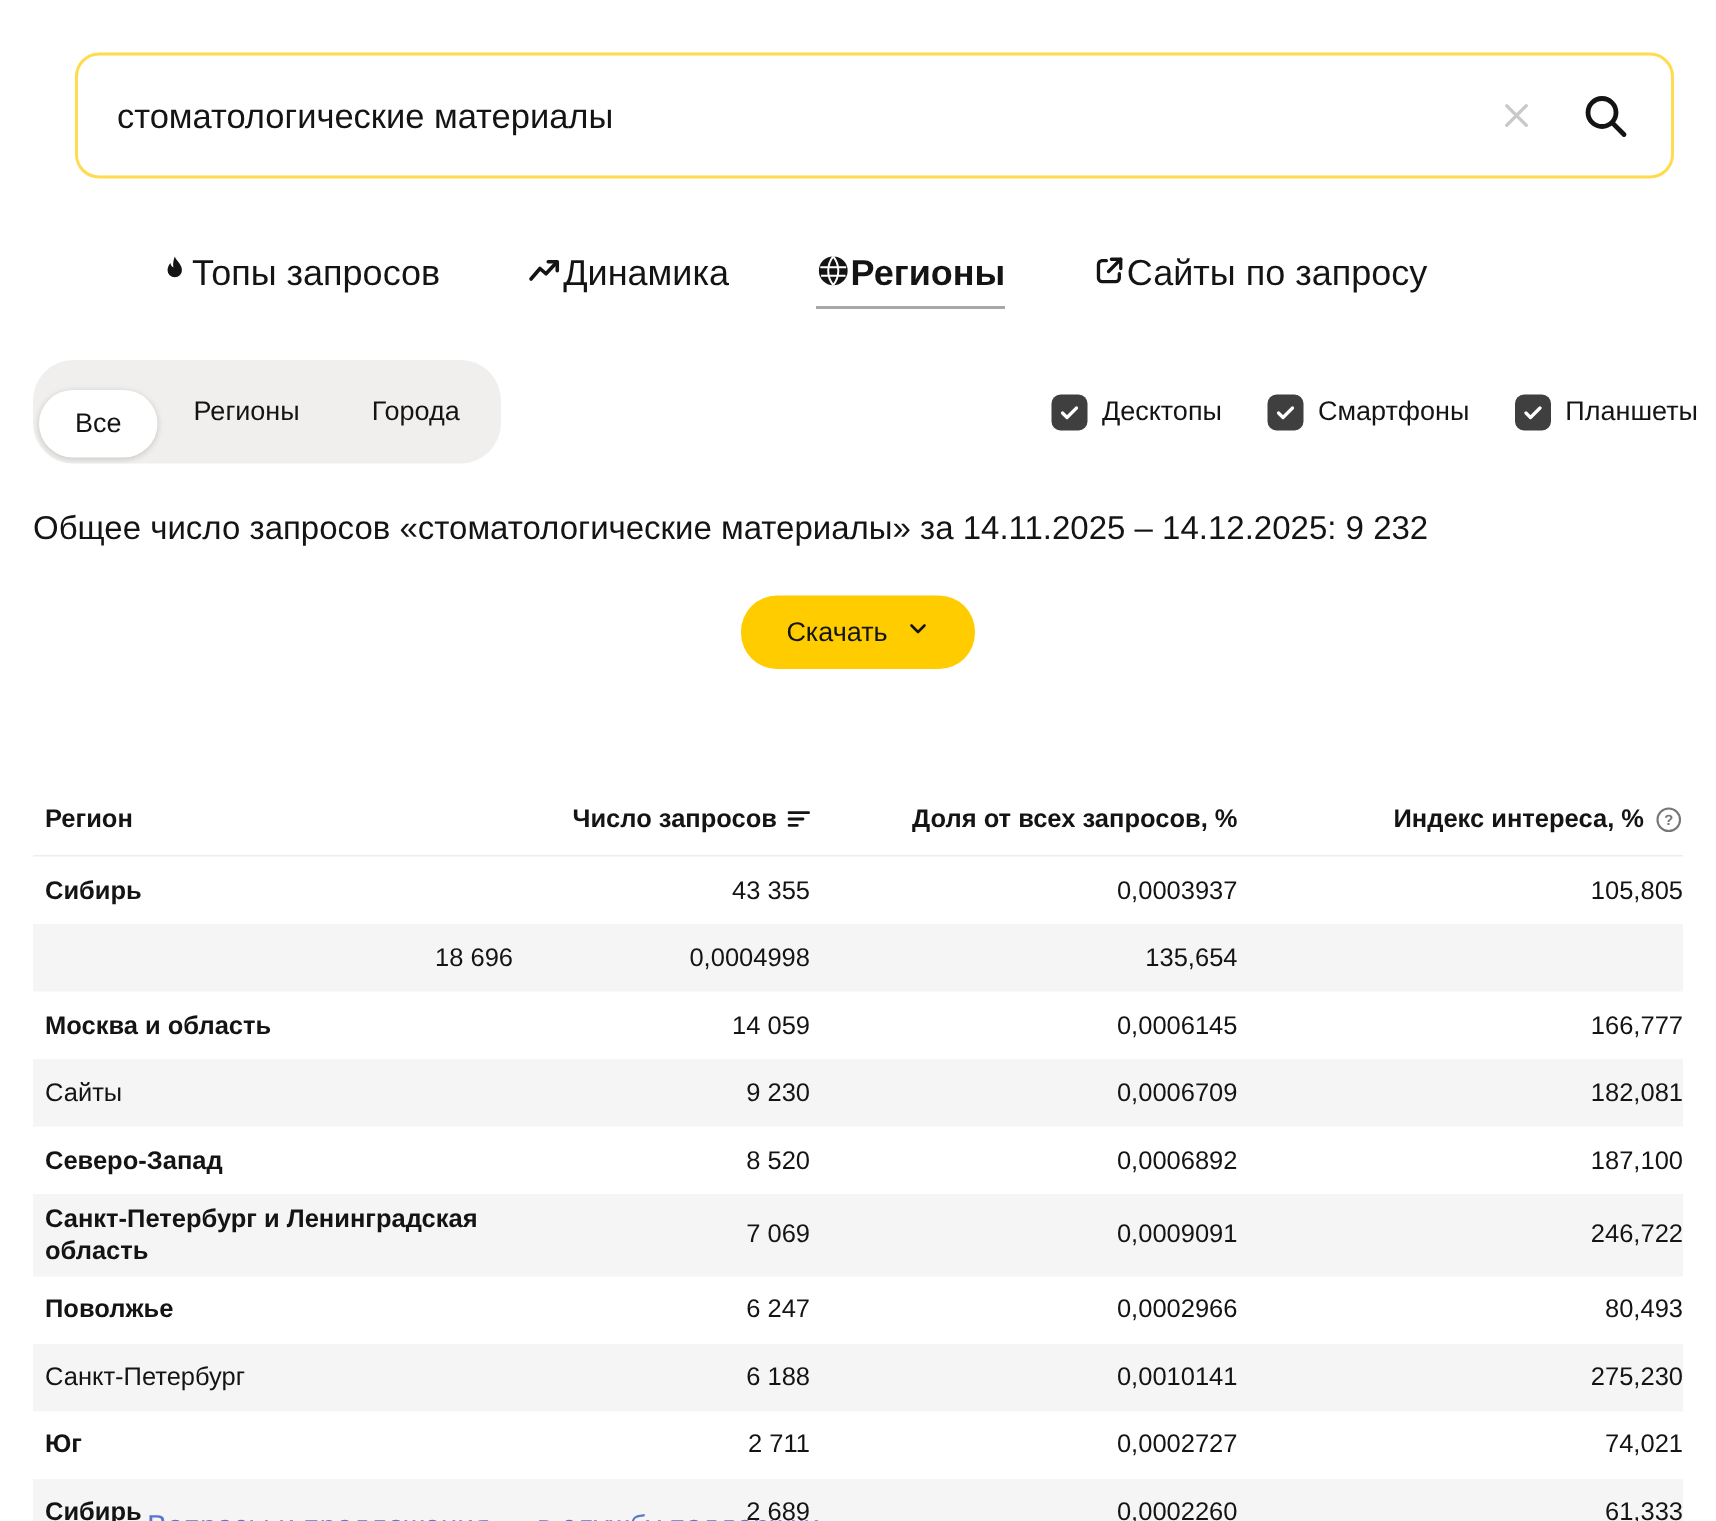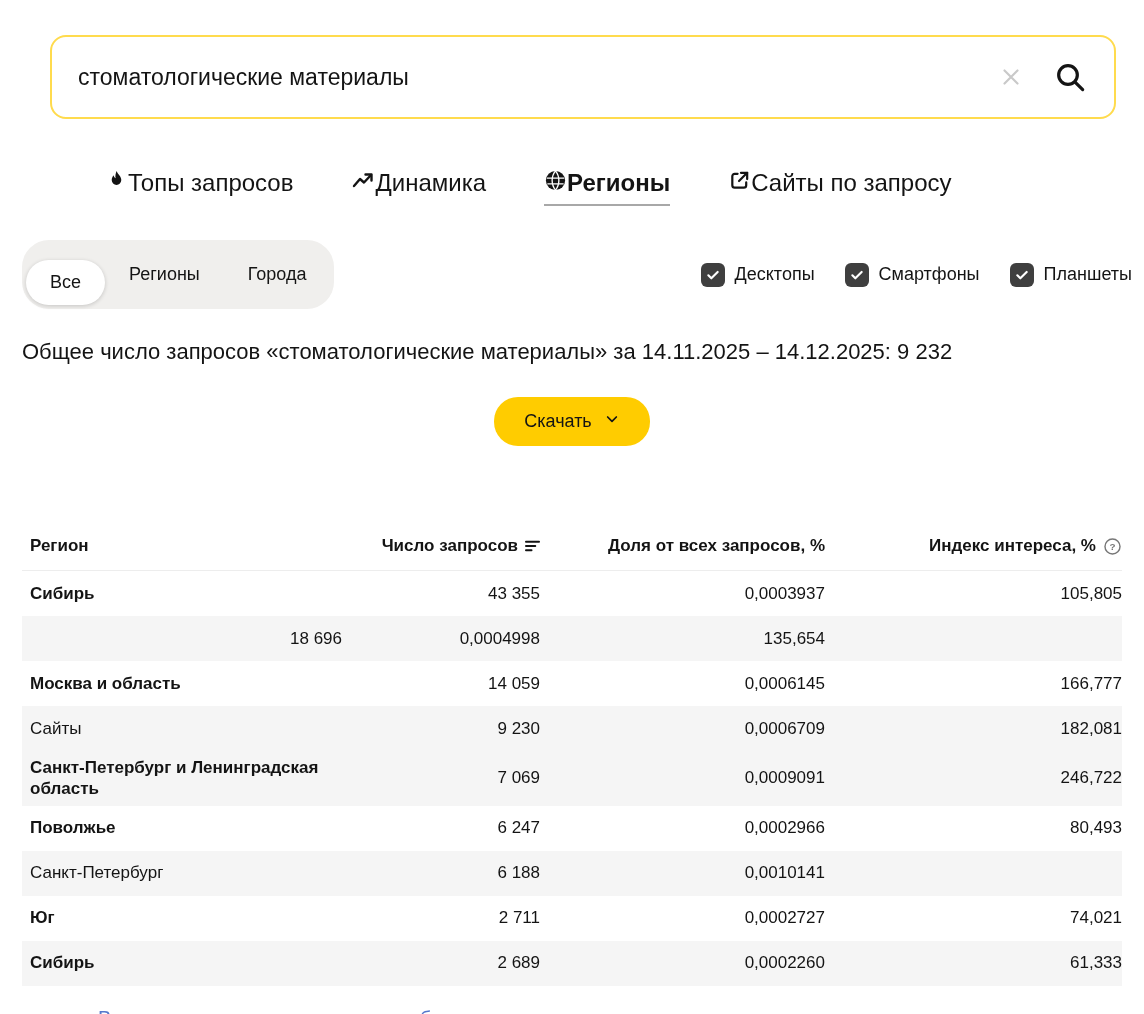--- a/index.html
+++ b/index.html
@@ -206,36 +206,43 @@
     <div class="c num">14 059</div>
     <div class="c num">0,0006145</div>
     <div class="c num">166,777</div>
   </div>
   <div class="trow shaded">
     <div class="c region">Сайты</div>
     <div class="c num">9 230</div>
     <div class="c num">0,0006709</div>
     <div class="c num">182,081</div>
   </div>
+  <div class="trow bold">
+    <div class="c region">Северо-Запад</div>
+    <div class="c num">8 520</div>
+    <div class="c num">0,0006892</div>
+    <div class="c num">187,100</div>
+  </div>
   <div class="trow bold shaded">
     <div class="c region">Санкт-Петербург и Ленинградская область</div>
     <div class="c num">7 069</div>
     <div class="c num">0,0009091</div>
     <div class="c num">246,722</div>
   </div>
   <div class="trow bold">
     <div class="c region">Поволжье</div>
     <div class="c num">6 247</div>
     <div class="c num">0,0002966</div>
     <div class="c num">80,493</div>
   </div>
   <div class="trow shaded">
     <div class="c region">Санкт-Петербург</div>
     <div class="c num">6 188</div>
     <div class="c num">0,0010141</div>
+    <div class="c num">275,230</div>
   </div>
   <div class="trow bold">
     <div class="c region">Юг</div>
     <div class="c num">2 711</div>
     <div class="c num">0,0002727</div>
     <div class="c num">74,021</div>
   </div>
   <div class="trow bold shaded">
     <div class="c region">Сибирь</div>
     <div class="c num">2 689</div>

